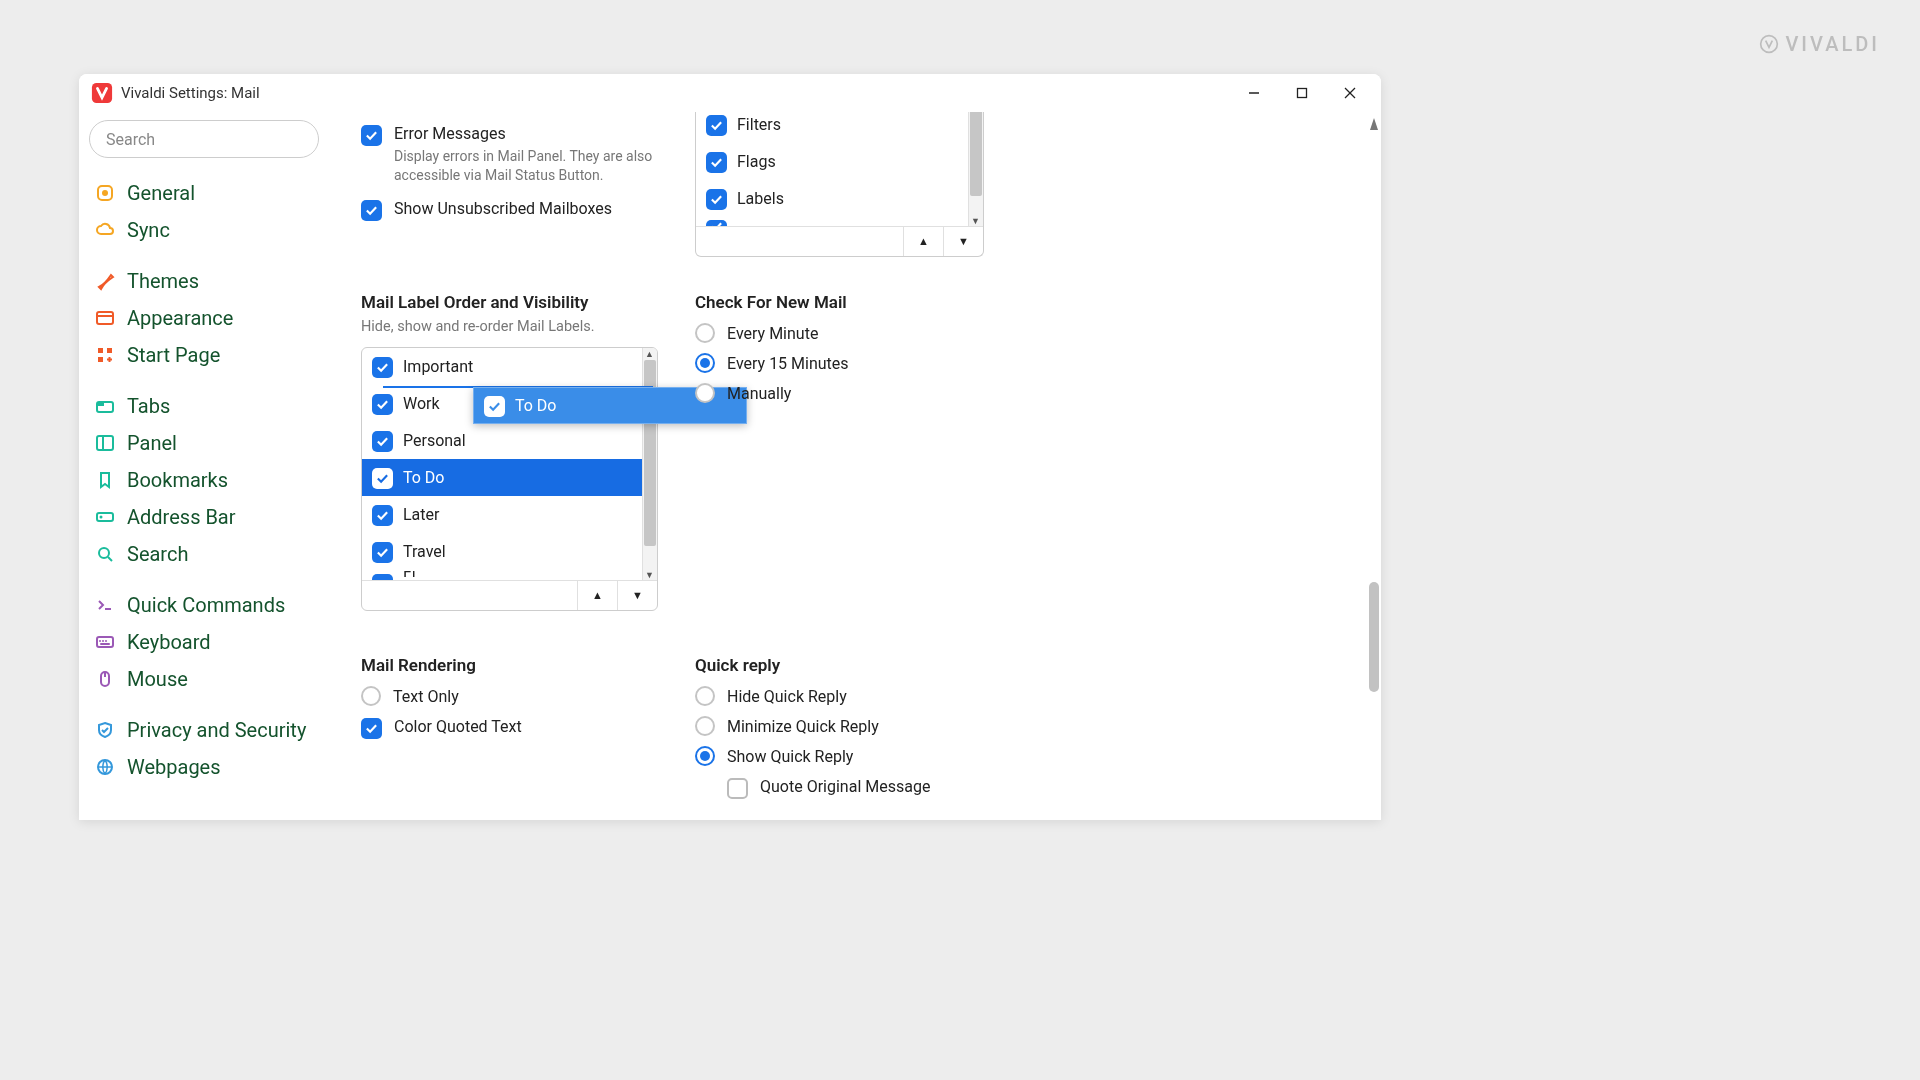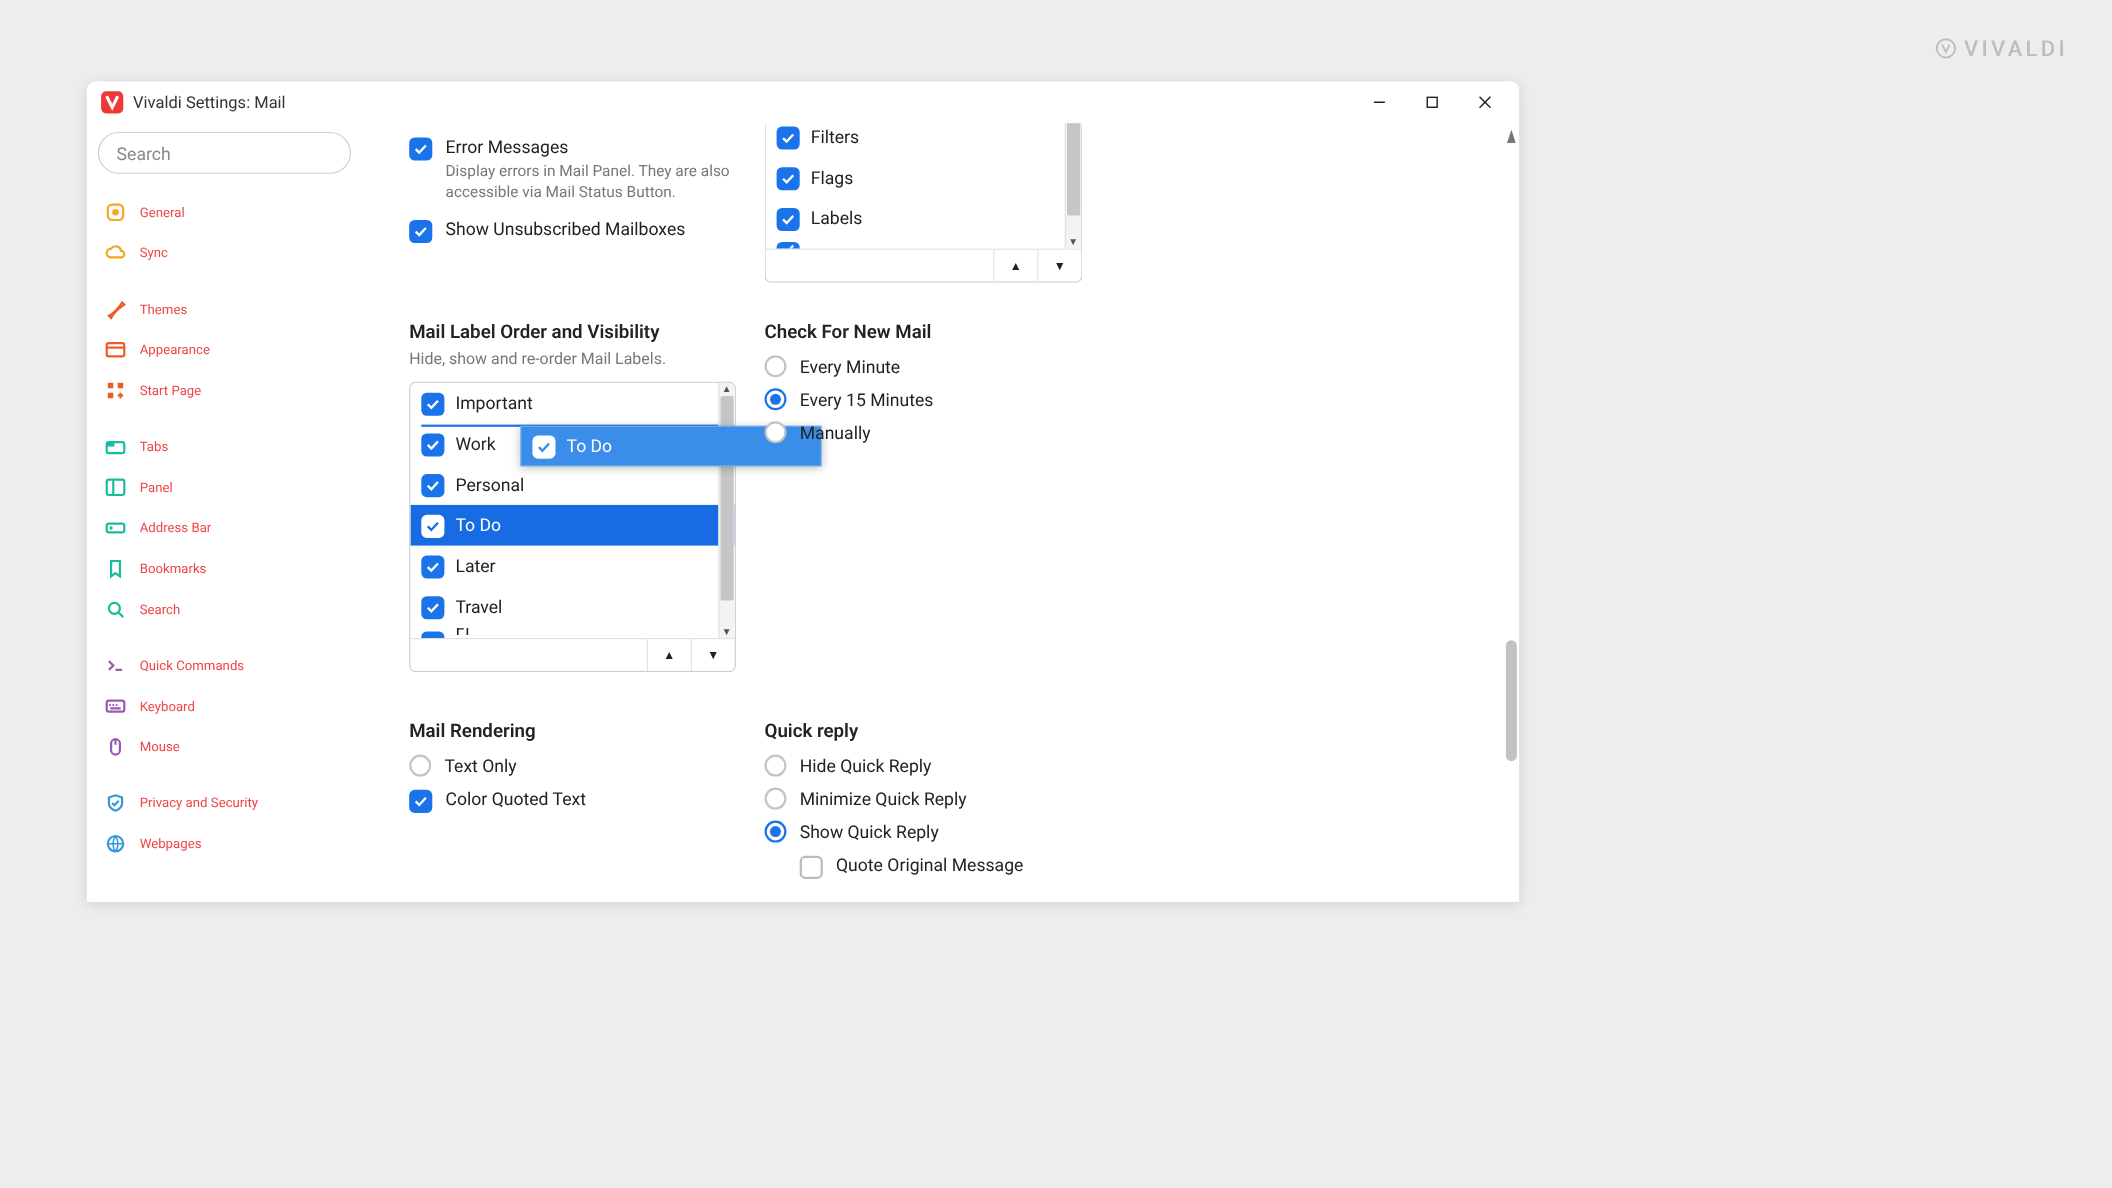--- a/index.html
+++ b/index.html
@@ -12,26 +12,26 @@
   .titlebar-title { font-size: 15px; color: #333; flex: 1; }
   .winbtns { display: flex; gap: 2px; }
   .winbtn { width: 46px; height: 36px; display: flex; align-items: center; justify-content: center; color: #222; }
   .winbtn svg { width: 12px; height: 12px; }
   .body { flex: 1; display: flex; overflow: hidden; }
   .sidebar { width: 250px; padding: 8px 10px 0 10px; overflow-y: auto; }
   .search-box { width: 100%; height: 38px; border: 1px solid #cdcdcd; border-radius: 19px; padding: 0 16px; font-size: 16px; color: #333; margin-bottom: 10px; outline: none; }
   .search-box::placeholder { color: #888; }
   .nav-group { margin-top: 6px; }
   .nav-gap { height: 14px; }
-  .nav-item { display: flex; align-items: center; gap: 12px; height: 37px; padding: 0 6px; font-size: 12px; color: #ef4444; border-radius: 6px; cursor: pointer; }
+  .nav-item { display: flex; align-items: center; gap: 12px; height: 37px; padding: 0 6px; font-size: 20px; color: #14532d; border-radius: 6px; cursor: pointer; }
   .nav-icon { width: 20px; height: 20px; display: flex; align-items: center; justify-content: center; flex-shrink: 0; }
   .content { flex: 1; position: relative; padding: 0 0 0 48px; overflow: hidden; }
   .content-scroll { position: absolute; right: 3px; top: 6px; width: 8px; height: 12px; background: #888; border-radius: 0; }
   .col { position: absolute; }
-  .col-left { left: 43px; width: 300px; }
+  .col-left { left: 32px; width: 300px; }
   .col-right { left: 366px; width: 300px; }
   .chk-row { display: flex; align-items: flex-start; gap: 12px; margin-bottom: 14px; }
   .chk { width: 21px; height: 21px; border-radius: 5px; border: none; background: #1a73e8; display: flex; align-items: center; justify-content: center; flex-shrink: 0; margin-top: 1px; }
   .chk.off { background: #fff; border: 2px solid #bbb; }
   .chk svg { width: 13px; height: 13px; }
   .chk-label { font-size: 16px; color: #222; line-height: 1.3; }
   .chk-sub { font-size: 14px; color: #777; line-height: 1.35; margin-top: 2px; }
   .section-title { font-size: 17px; font-weight: 600; color: #222; margin-bottom: 6px; }
   .section-sub { font-size: 14.5px; color: #777; margin-bottom: 12px; }
   .listbox { border: 1px solid #cdcdcd; border-radius: 6px; overflow: hidden; background: #fff; }
@@ -162,33 +162,33 @@
               <svg viewBox="0 0 20 20">
                 <rect x="2" y="3" width="16" height="14" rx="2" fill="none" stroke="#1abc9c" stroke-width="2"></rect>
                 <line x1="8" y1="3" x2="8" y2="17" stroke="#1abc9c" stroke-width="2"></line>
               </svg>
             </span>
             <span>Panel</span>
           </div>
           <div class="nav-item">
             <span class="nav-icon">
               <svg viewBox="0 0 20 20">
+                <path d="M6 3h8v14l-4-3-4 3V3z" fill="none" stroke="#1abc9c" stroke-width="2"></path>
+              </svg>
+            </span>
+            <span>Bookmarks</span>
+          </div>
+          <div class="nav-item">
+            <span class="nav-icon">
+              <svg viewBox="0 0 20 20">
                 <rect x="2" y="6" width="16" height="8" rx="2" fill="none" stroke="#1abc9c" stroke-width="2"></rect>
                 <circle cx="6" cy="10" r="1.5" fill="#1abc9c"></circle>
               </svg>
             </span>
             <span>Address Bar</span>
-          </div>
-          <div class="nav-item">
-            <span class="nav-icon">
-              <svg viewBox="0 0 20 20">
-                <path d="M6 3h8v14l-4-3-4 3V3z" fill="none" stroke="#1abc9c" stroke-width="2"></path>
-              </svg>
-            </span>
-            <span>Bookmarks</span>
           </div>
           <div class="nav-item">
             <span class="nav-icon">
               <svg viewBox="0 0 20 20">
                 <circle cx="9" cy="9" r="5" fill="none" stroke="#1abc9c" stroke-width="2"></circle>
                 <line x1="13" y1="13" x2="17" y2="17" stroke="#1abc9c" stroke-width="2"></line>
               </svg>
             </span>
             <span>Search</span>
           </div>

